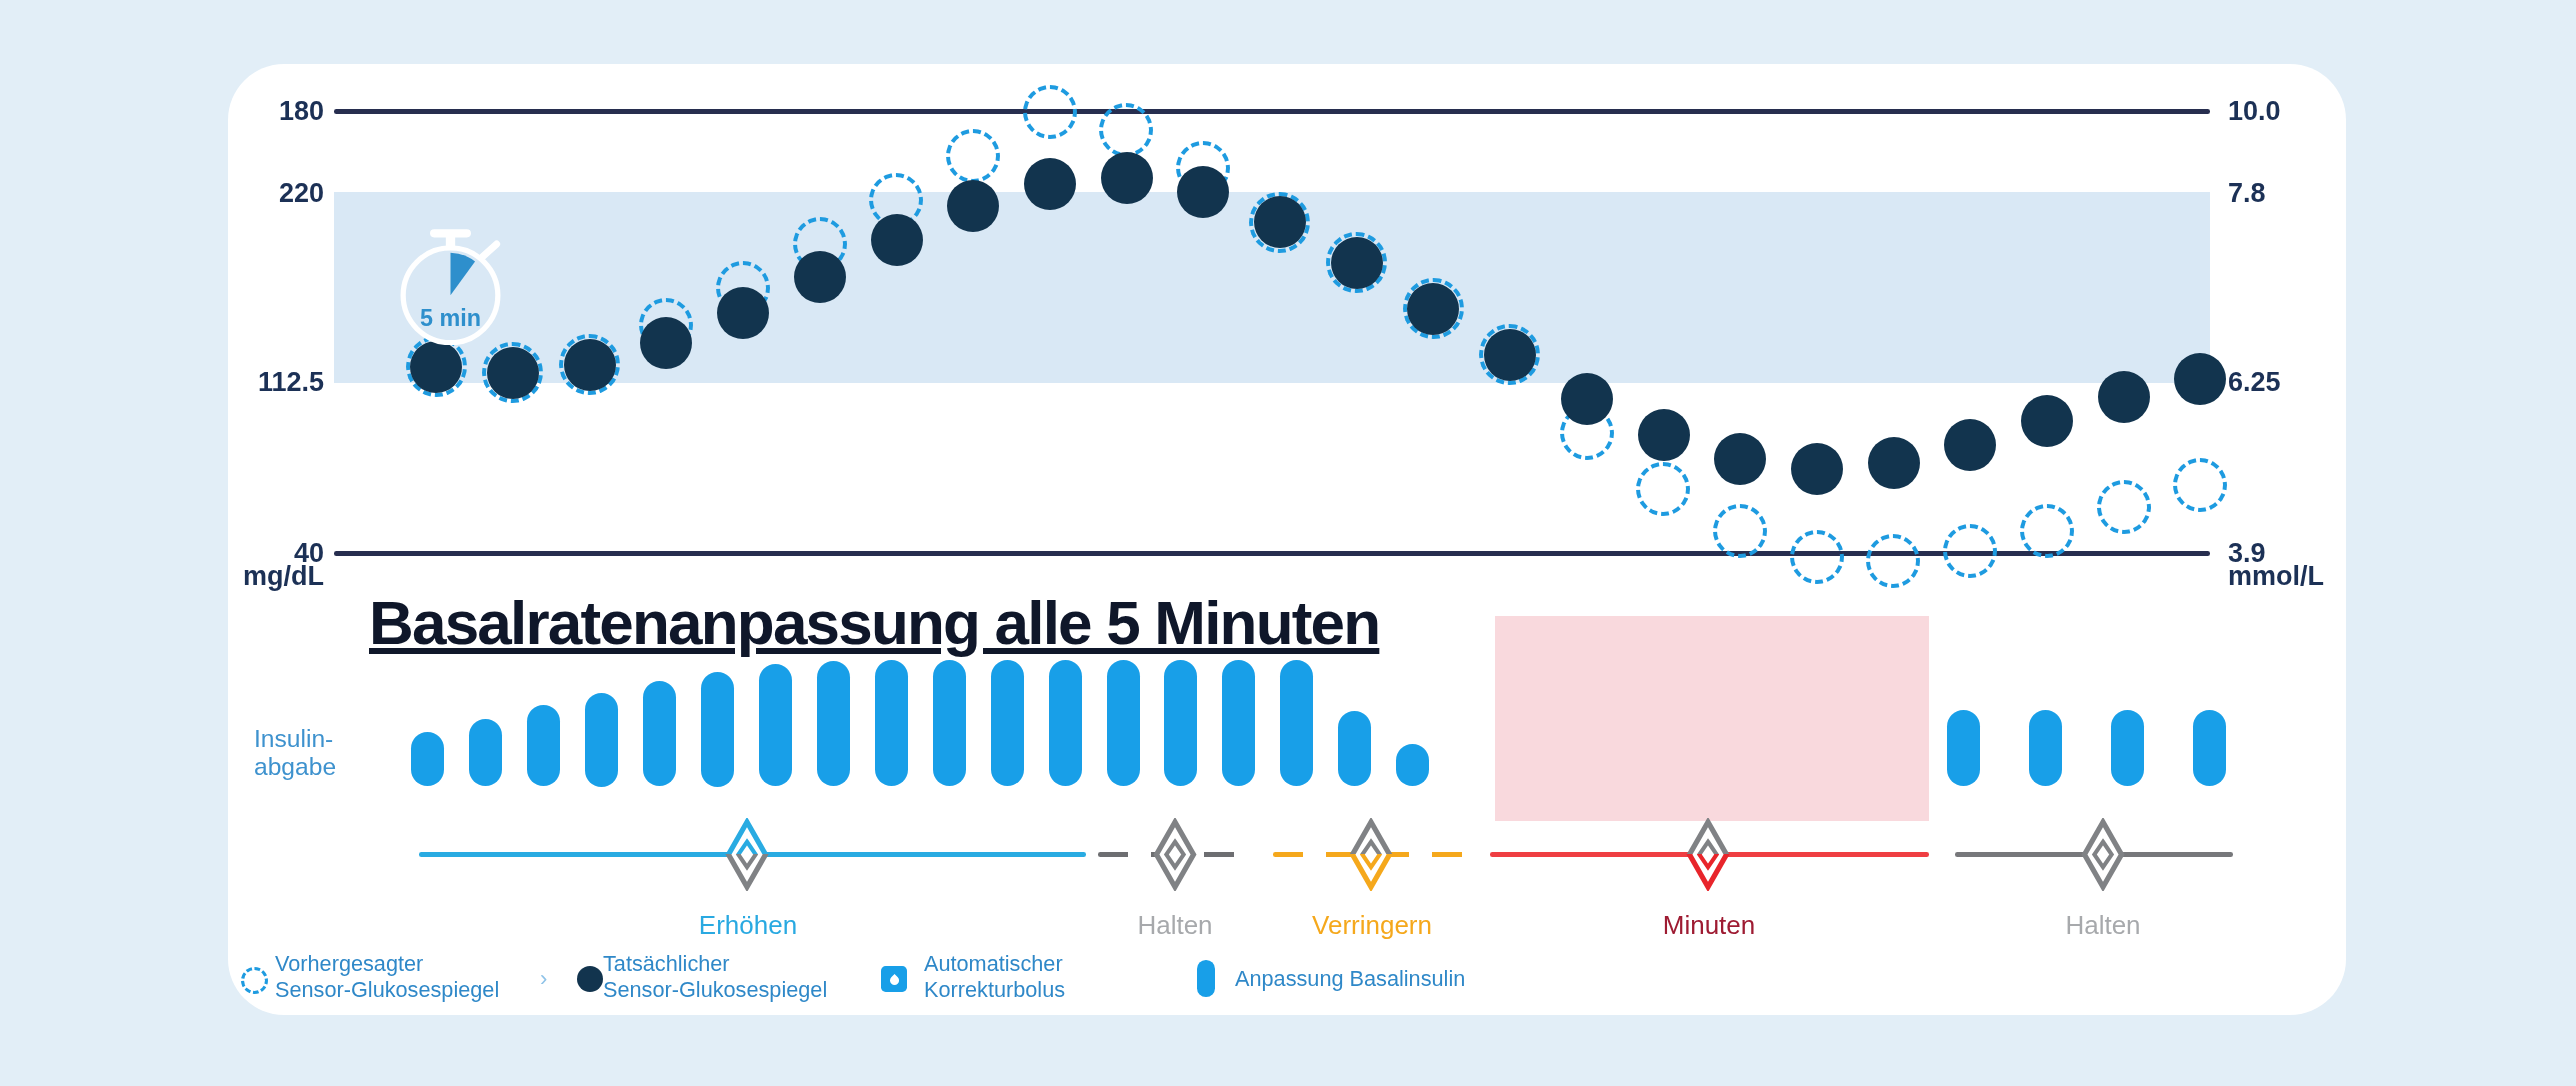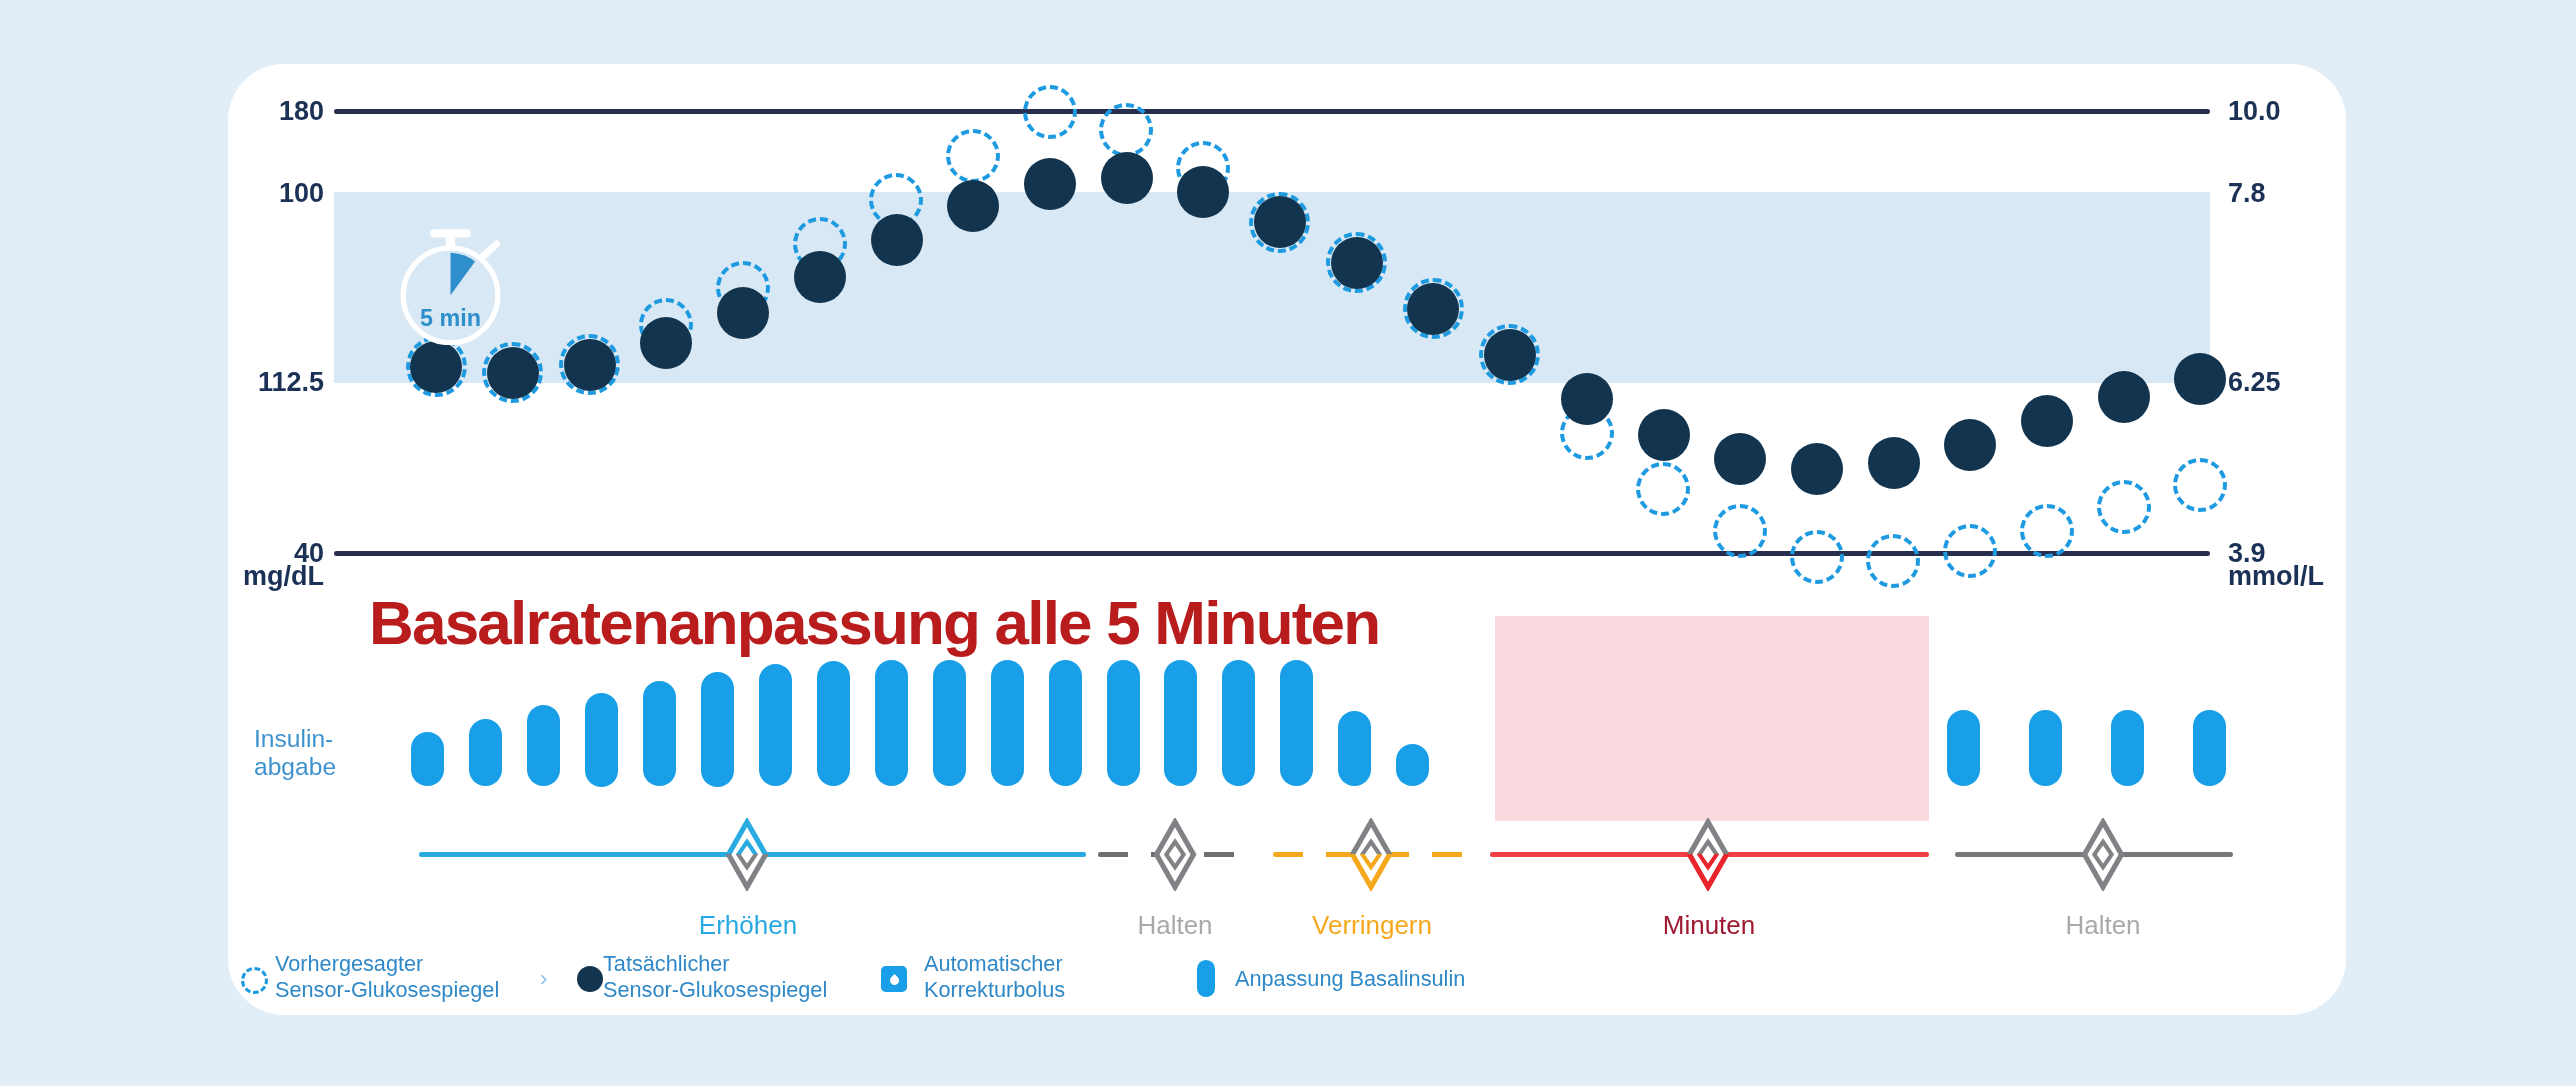--- a/index.html
+++ b/index.html
@@ -17,42 +17,42 @@
   .hline{position:absolute;left:334px;width:1876px;height:4.7px;background:#272E4F;z-index:2;border-radius:2.3px;}
   .dot{position:absolute;width:52px;height:52px;border-radius:50%;background:#12344E;z-index:4;}
   .ring{position:absolute;width:53px;height:53px;border:4.1px dashed #1E9BE0;border-radius:50%;z-index:4;background:transparent;}
   .pred{position:absolute;width:46px;height:46px;border:4.1px dashed #1E9BE0;border-radius:50%;z-index:4;background:transparent;}
   .bar{position:absolute;width:33px;border-radius:16.4px;background:#189FE8;z-index:3;}
   .suspend{position:absolute;background:#F9D9DD;z-index:1;}
   .phase-line{position:absolute;height:5.3px;border-radius:2.3px;z-index:2;}
   .phase-label{position:absolute;font-size:26px;line-height:28px;text-align:center;white-space:nowrap;z-index:3;}
   .diamond{position:absolute;z-index:4;}
   
-  #title{position:absolute;left:369px;top:587px;font-size:62px;font-weight:bold;letter-spacing:-1.8px;color:#b91c1c;z-index:6;white-space:nowrap;}
+  #title{position:absolute;left:369px;top:587px;font-size:62px;font-weight:bold;letter-spacing:-1.8px;color:#0f172a;z-index:6;white-space:nowrap;text-decoration:underline;}
   #insulin-label{position:absolute;left:254px;top:725px;font-size:24.6px;line-height:28px;color:#3E92CE;z-index:3;}
   
   #timer{position:absolute;left:383px;top:193px;z-index:5;}
   
   .lg-text{position:absolute;font-size:21.7px;line-height:26px;color:#2F88C8;white-space:nowrap;z-index:5;}
   .lg-icon{position:absolute;z-index:5;}
   .lg-dashed{width:21px;height:21px;border:3.5px dashed #1E9BE0;border-radius:50%;}
   .lg-dot{width:26px;height:26px;border-radius:50%;background:#12344E;}
   .lg-square{width:26px;height:26px;border-radius:4.7px;background:#189FE8;display:flex;align-items:center;justify-content:center;}
   .lg-drop{width:8.8px;height:8.8px;background:#FFFFFF;border-radius:50% 0 50% 50%;transform:rotate(-45deg);margin-top:1.8px;}
   .lg-pill{width:17.6px;height:37px;border-radius:8.8px;background:#189FE8;}
   .lg-divider{position:absolute;font-size:22px;color:#8FC3E8;z-index:5;}
 </style>
 </head>
 <body>
 
 <div id="stage">
   <div id="card"></div>
 
   <div class="tick left t180">180</div>
-  <div class="tick left t160">100</div>
+  <div class="tick left t160">220</div>
   <div class="tick left t1125">112.5</div>
   <div class="tick left t70">40</div>
   <div class="tick left tunit">mg/dL</div>
 
   <div class="tick right t180">10.0</div>
   <div class="tick right t160">7.8</div>
   <div class="tick right t1125">6.25</div>
   <div class="tick right t70">3.9</div>
   <div class="tick right runit">mmol/L</div>
 

